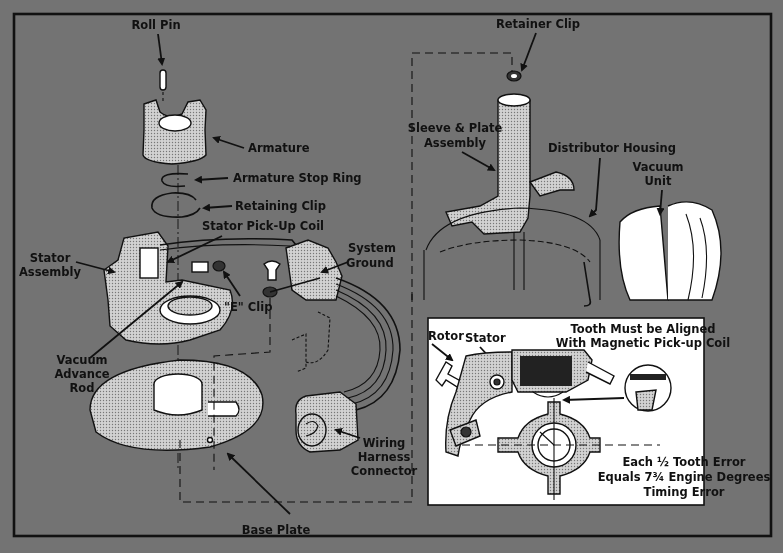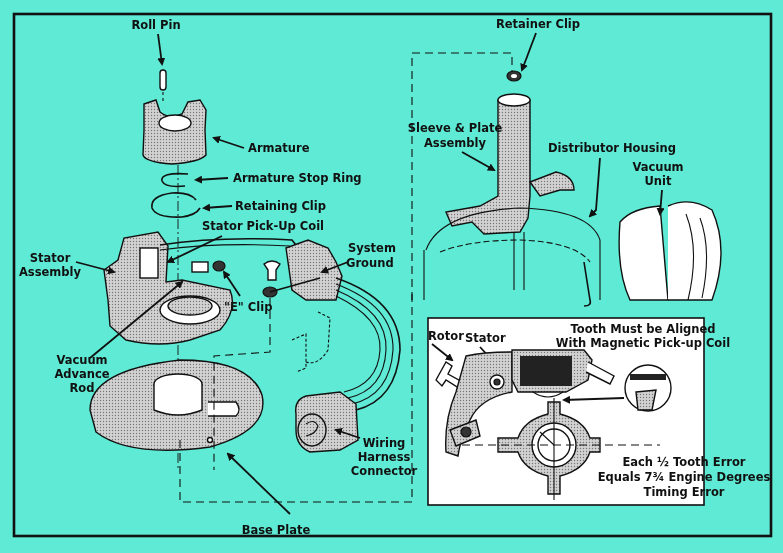--- a/index.html
+++ b/index.html
@@ -1,16 +1,16 @@
 <!DOCTYPE html>
 <html><head>
   <meta charset="utf-8">
   <style>
     html, body { margin: 0; padding: 0; background: #ffffff; }
-    #canvas { position: relative; width: 783px; height: 553px; background: #5eead4; overflow: hidden; }
+    #canvas { position: relative; width: 783px; height: 553px; background: #737373; overflow: hidden; }
     svg { position: absolute; left: 0; top: 0; }
     .lbl { font-family: "DejaVu Sans", sans-serif; font-weight: bold; font-size: 11.5px; fill: #111; }
     .lbl-c { text-anchor: middle; }
     .stroke { stroke: #111; fill: none; stroke-width: 1.6; }
     .thin { stroke: #111; fill: none; stroke-width: 1.1; }
     .dash { stroke: #111; fill: none; stroke-width: 1.1; stroke-dasharray: 8 5; }
     .dashdot { stroke: #111; fill: none; stroke-width: 0.9; stroke-dasharray: 10 3 2 3; }
     .part { fill: url(#halftone); stroke: #111; stroke-width: 1.4; }
     .white { fill: #fff; stroke: #111; stroke-width: 1.4; }
     .dark { fill: #333; stroke: #111; stroke-width: 1.2; }

